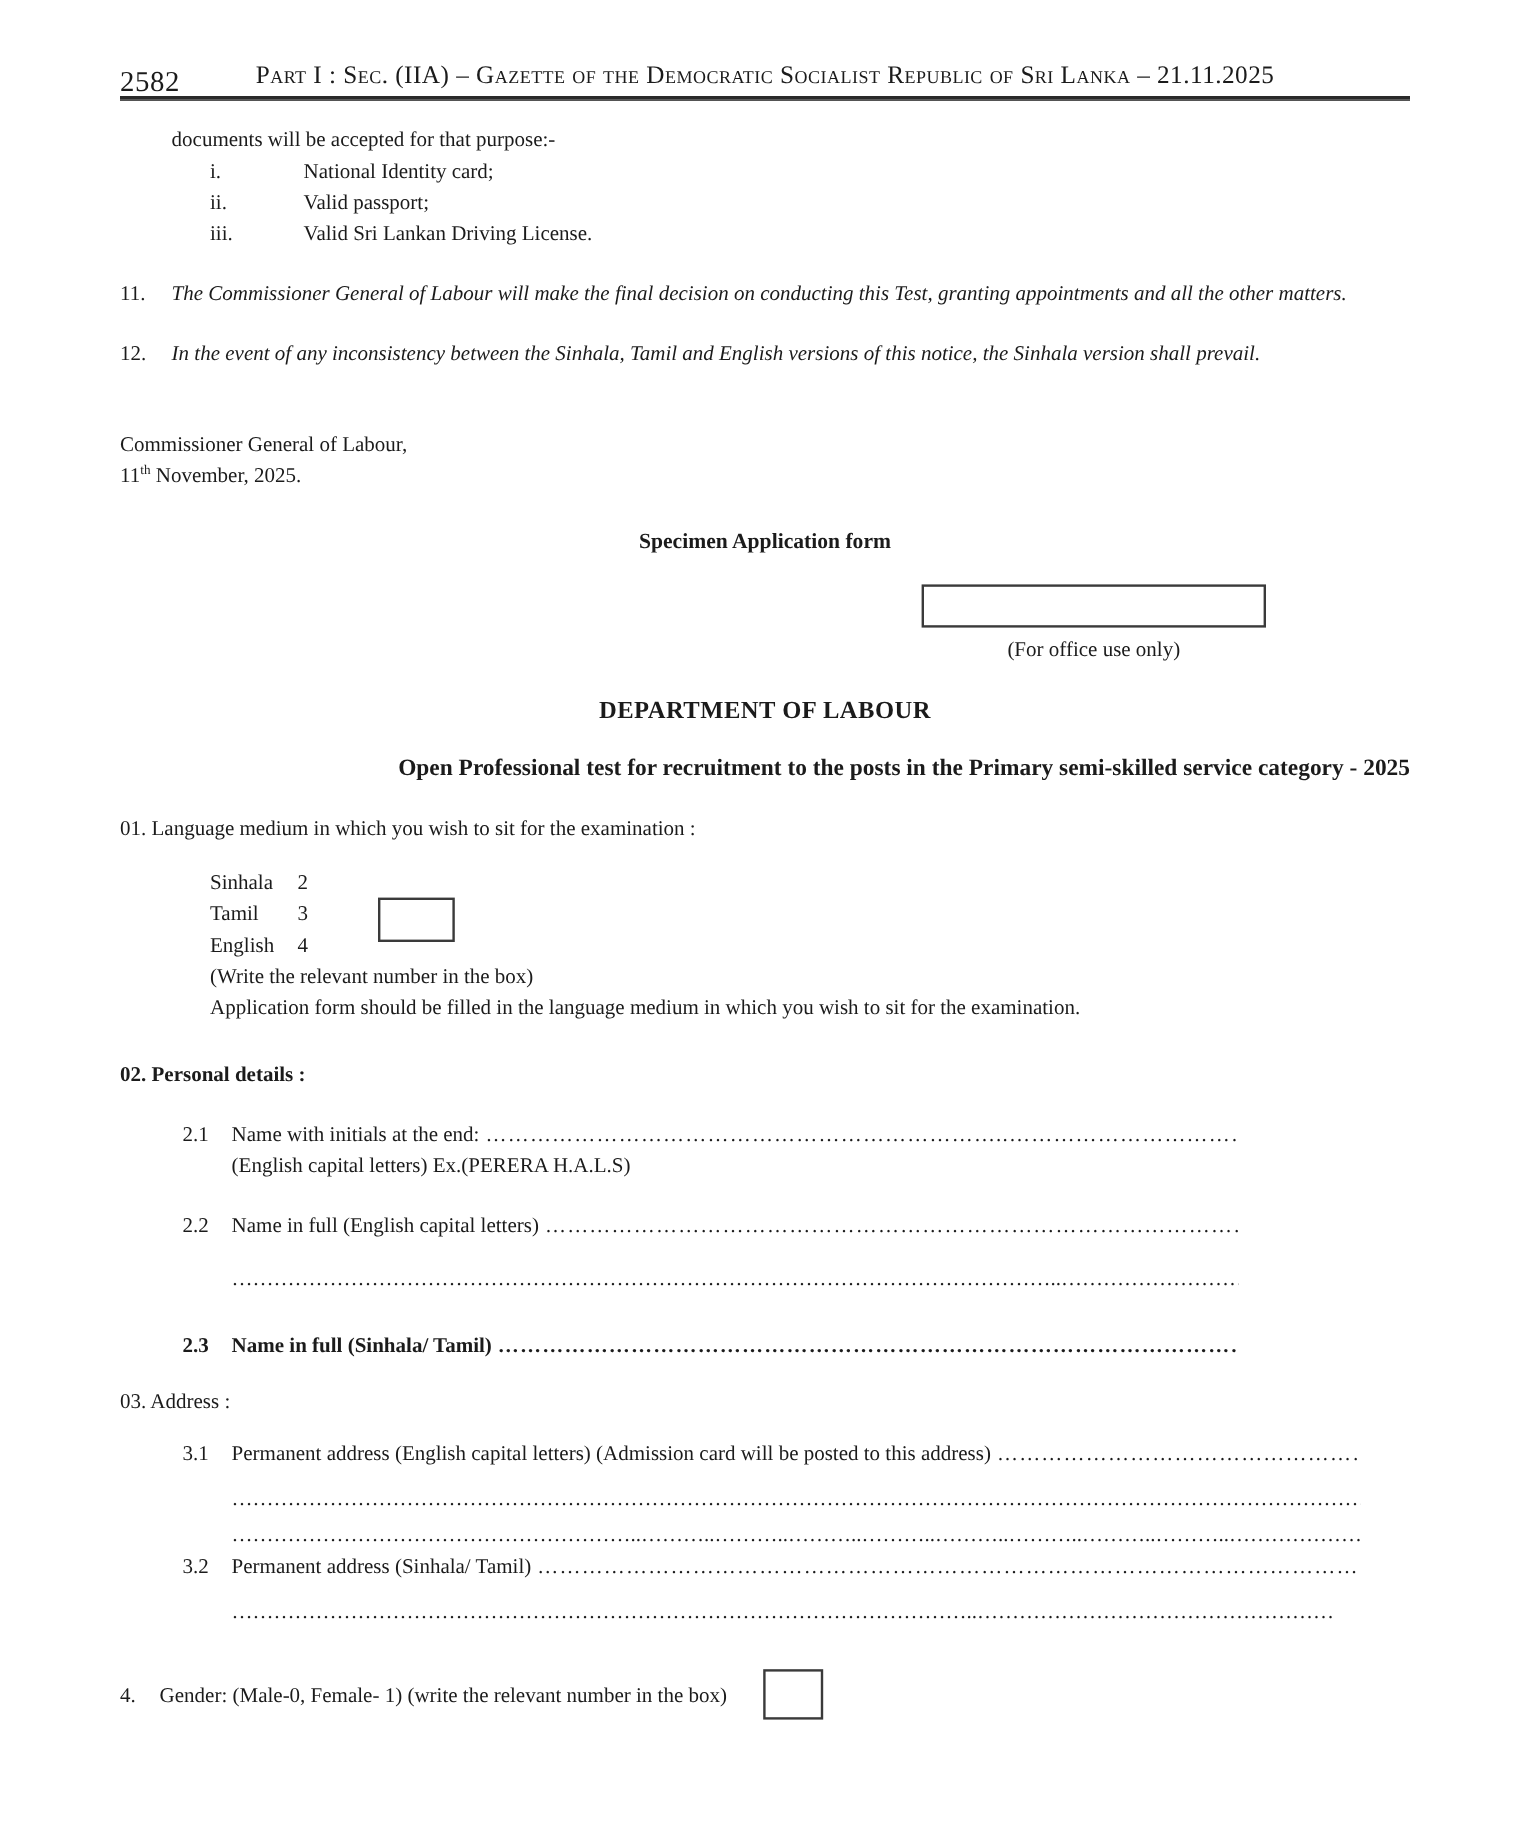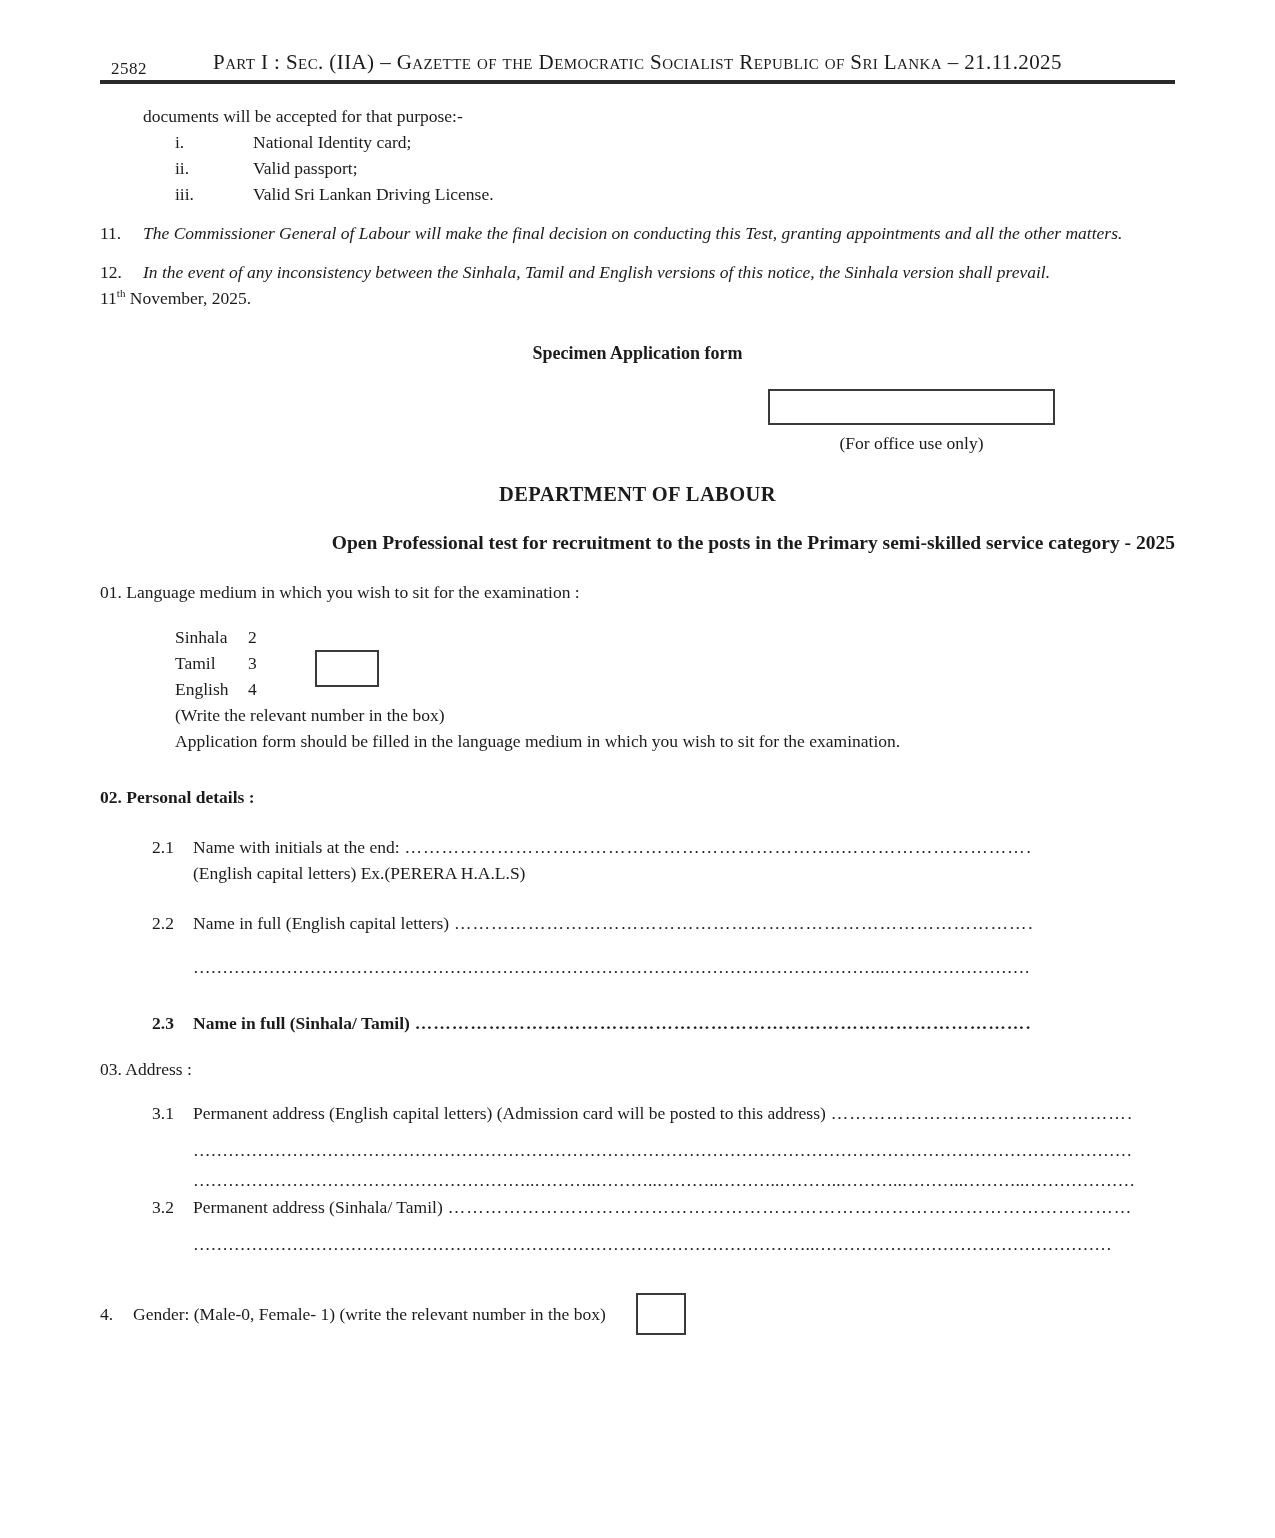--- a/index.html
+++ b/index.html
@@ -14,43 +14,43 @@
     font-family: "Liberation Serif", "DejaVu Serif", serif;
     font-size: 17.5px;
     line-height: 26px;
     overflow: hidden;
   }
   .content { padding: 50px 100px 0 100px; }
 
   
   .hdr { position: relative; text-align: center; }
   .page-no {
-    position: absolute; left: 11px; top: 4px;
-    font-size: 17px; letter-spacing: 0.5px;
+    position: absolute; left: 0; top: 4px;
+    font-size: 24px; letter-spacing: 0.5px;
   }
   .hdr-sinhala {
     font-size: 21px; line-height: 30px; font-weight: 600;
     letter-spacing: 0.3px;
   }
   .hdr-english {
     font-size: 21px; line-height: 21px; margin-top: 2px;
     font-variant: small-caps; letter-spacing: 0.4px;
   }
   .hdr-rule {
     margin-top: 7px; height: 2px;
     border-top: 3px solid #2a2a2a;
     border-bottom: 1px solid #2a2a2a;
   }
 
   
   .intro { margin-top: 19px; padding-left: 43px; }
   .doc-list { padding-left: 75px; }
   .doc-row { display: flex; }
   .doc-row .roman { width: 78px; flex: 0 0 78px; }
-  .clause { display: flex; margin-top: 13px; }
+  .clause { display: flex; margin-top: 24px; }
   .clause .cnum { width: 43px; flex: 0 0 43px; }
   .clause .ctext { flex: 1; max-width: 1000px; font-style: italic; }
   .signatory { margin-top: 50px; }
   .sig-date sup { font-size: 11px; line-height: 0; }
 
   
   .specimen { margin-top: 29px; text-align: center; font-weight: bold; font-size: 18px; }
   .office-box {
     margin: 23px 0 0 668px;
     width: 287px; height: 36px;
@@ -124,20 +124,21 @@
 
     <div class="clause">
       <span class="cnum">11.</span>
       <span class="ctext">The Commissioner General of Labour will make the final decision on conducting this Test, granting appointments and all the other matters.</span>
     </div>
     <div class="clause">
       <span class="cnum">12.</span>
       <span class="ctext">In the event of any inconsistency between the Sinhala, Tamil and English versions of this notice, the Sinhala version shall prevail.</span>
     </div>
 
+    <p class="signatory">Commissioner General of Labour,</p>
     <p class="sig-date"><span>11</span><sup>th</sup><span> November, 2025.</span></p>
 
     <h3 class="specimen">Specimen Application form</h3>
 
     <div class="office-box"></div>
     <div class="office-caption">(For office use only)</div>
 
     <h2 class="dept-heading">DEPARTMENT OF LABOUR</h2>
     <h3 class="form-title">Open Professional test for recruitment to the posts in the Primary semi-skilled service category - 2025</h3>
 

